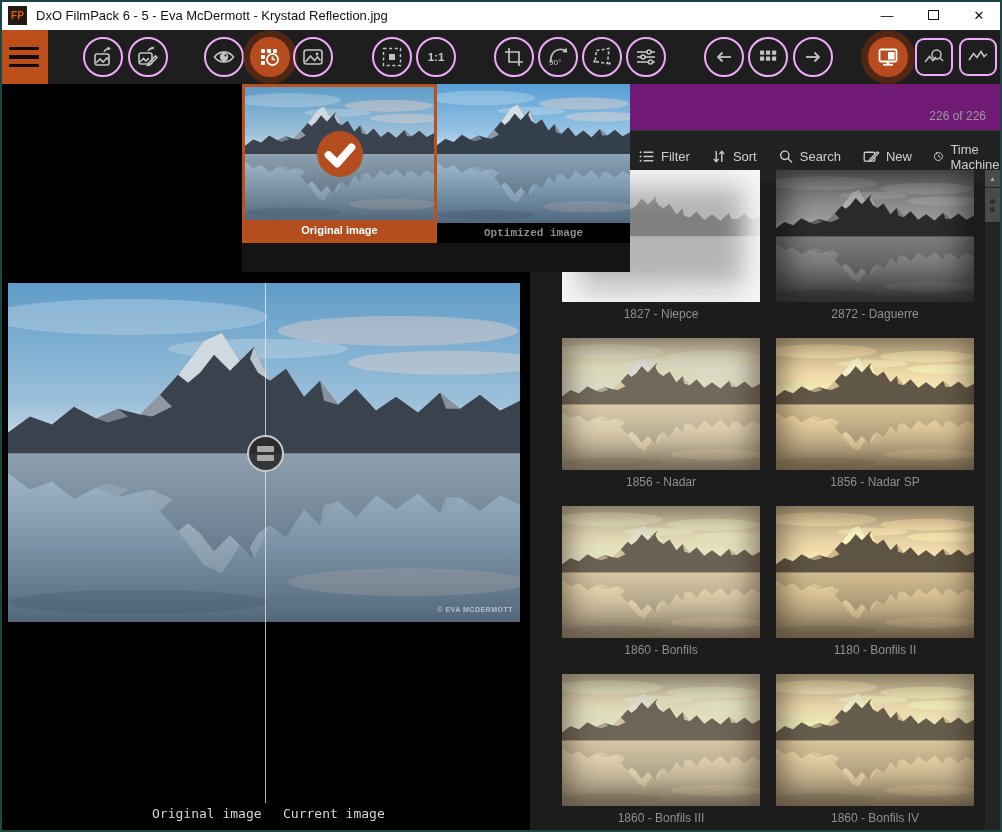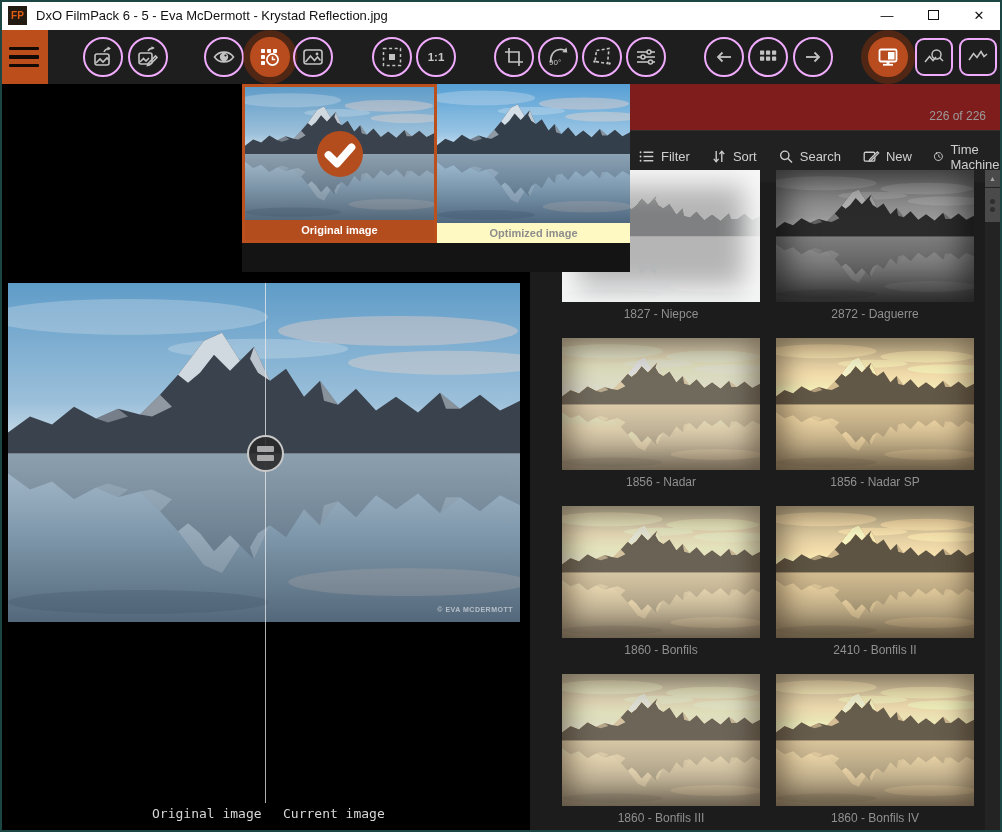--- a/index.html
+++ b/index.html
@@ -43,26 +43,26 @@
   .compare-title { font-size:13px; color:#b2b2b2; }
   .plus { margin-left:auto; font-size:21px; font-weight:300; color:#cfcfcf; line-height:1; }
   .compare-body { display:flex; height:159px; }
   .cmp-item { width:195px; height:159px; display:flex; flex-direction:column; background:#141414; position:relative; }
   .cmp-item.selected { border:3px solid #bc501d; }
   .cmp-item + .cmp-item { width:193px; margin-left:0; }
   .cmp-img { position:relative; flex:1; overflow:hidden; }
   .cmp-img svg { position:absolute; inset:0; width:100%; height:100%; }
   .cmp-caption { height:20px; display:flex; align-items:center; justify-content:center; font-size:11px; font-weight:600; }
   .cmp-caption.sel { background:#b44d1e; color:#fff; }
-  .cmp-caption.unsel { background:#fef9c3; color:#8d8d8d; }
+  .cmp-caption.unsel { background:#000000; color:#8d8d8d;font-family:Liberation Mono, monospace; }
   .check-badge { position:absolute; left:50%; top:50%; width:46px; height:46px; margin:-23px 0 0 -23px; border-radius:50%; background:#b44d1e; display:flex; align-items:center; justify-content:center; z-index:5; }
 
   
   .browser { position:absolute; left:530px; top:84px; width:472px; height:748px; background:#1c1c1c; }
-  .count-strip { position:absolute; left:0; top:0; width:100%; height:46px; background:#7f1d1d; display:flex; align-items:flex-end; justify-content:flex-end; padding:0 16px 7px 0; }
+  .count-strip { position:absolute; left:0; top:0; width:100%; height:46px; background:#701a75; display:flex; align-items:flex-end; justify-content:flex-end; padding:0 16px 7px 0; }
   .count-strip span { font-size:12px; color:#9b9b9b; }
   .action-bar { position:absolute; left:0; top:46px; width:100%; height:52px; background:#212121; border-top:1px solid #303030; display:flex; align-items:center; padding-left:108px; gap:21px; }
   .action { display:flex; align-items:center; gap:6px; color:#cfcfcf; font-size:13px; }
   .action svg { display:block; }
   .grid-area { position:absolute; left:4px; top:86px; width:456px; height:662px; }
   .cell { position:absolute; width:198px; }
   .thumb { position:relative; width:198px; height:132px; overflow:hidden; background:#111; }
   .thumb svg { position:absolute; inset:0; width:100%; height:100%; }
   .vig { position:absolute; inset:0; pointer-events:none; }
   .vig-light { box-shadow:inset 0 0 26px 16px rgba(255,255,255,.9); }
@@ -395,21 +395,21 @@
         </div>
         <div class="cell-label">1860 - Bonfils</div>
       </div>
       <div class="cell" style="left:242px; top:336px">
         <div class="thumb">
           <svg class="f-bonfils2" viewBox="0 0 512 340" preserveAspectRatio="none">
               <use href="#scene"></use>
             </svg>
           <div class="vig vig-sepia"></div>
         </div>
-        <div class="cell-label">2410 - Bonfils II</div>
+        <div class="cell-label">1180 - Bonfils II</div>
       </div>
 
       <div class="cell" style="left:28px; top:504px">
         <div class="thumb">
           <svg class="f-bonfils3" viewBox="0 0 512 340" preserveAspectRatio="none">
               <use href="#scene"></use>
             </svg>
           <div class="vig vig-sepia"></div>
         </div>
         <div class="cell-label">1860 - Bonfils III</div>

